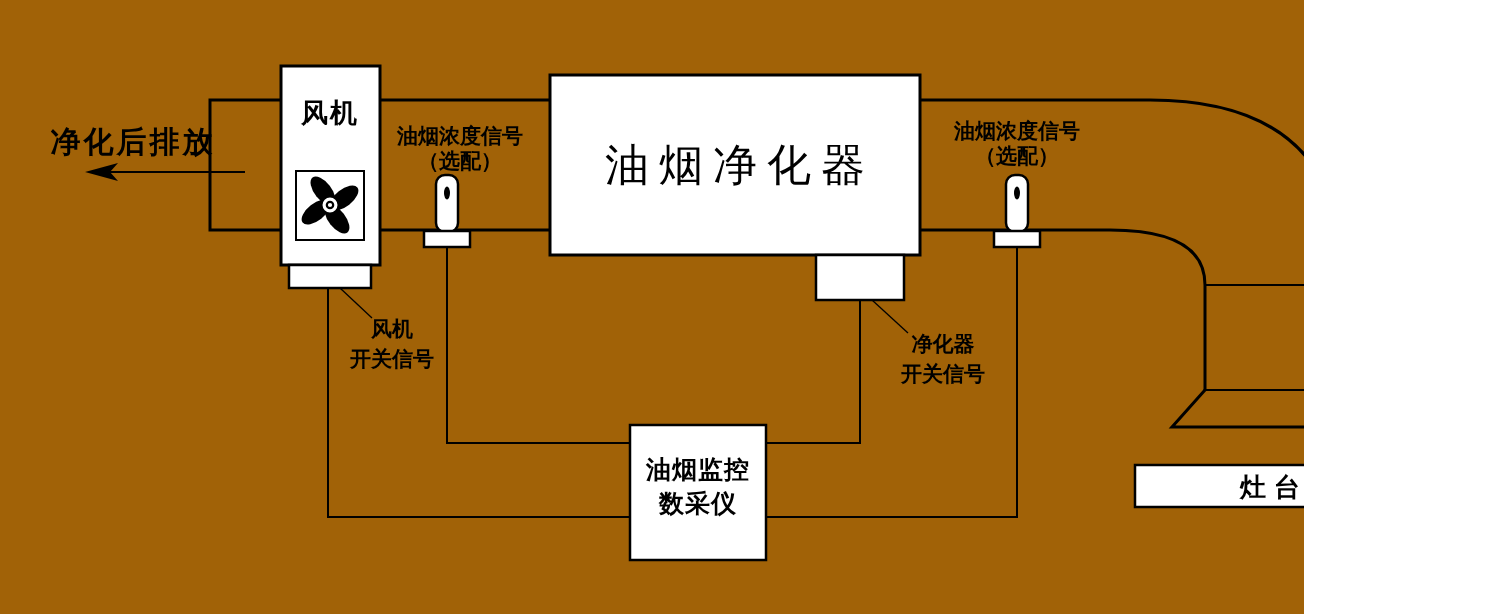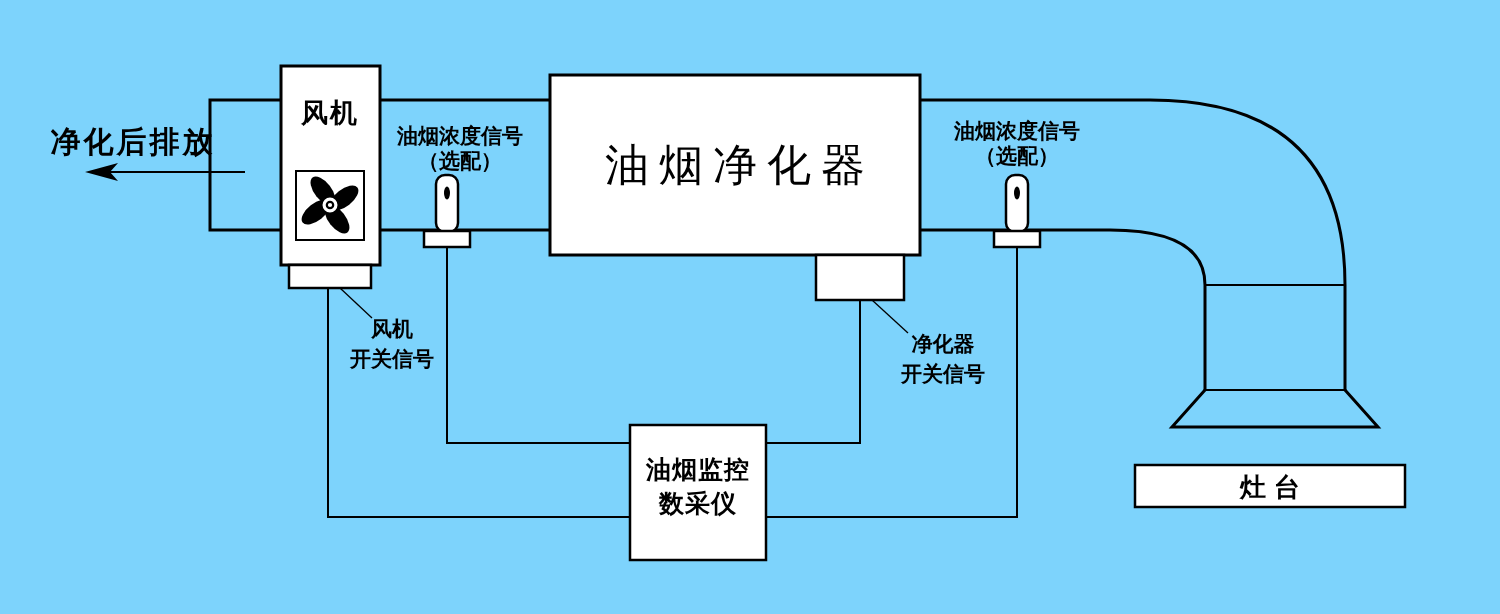--- a/index.html
+++ b/index.html
@@ -1,20 +1,20 @@
 <!DOCTYPE html>
 <html><head>
 <meta charset="utf-8">
 <style>
   html, body { margin: 0; padding: 0; background: #ffffff; }
   .stage {
     position: relative;
-    width: 1500px;
+    width: 1304px;
     height: 614px;
-    background: #7dd3fc;
+    background: #a16207;
     overflow: hidden;
   }
   svg { display: block; }
   text {
     font-family: "Liberation Serif", "DejaVu Serif", serif;
     fill: #000000;
   }
   .t-exhaust { font-size: 30px; font-weight: 600; letter-spacing: 3px; }
   .t-fan     { font-size: 27px; font-weight: 600; letter-spacing: 2px; }
   .t-big     { font-size: 44px; font-weight: 400; letter-spacing: 10px; }

